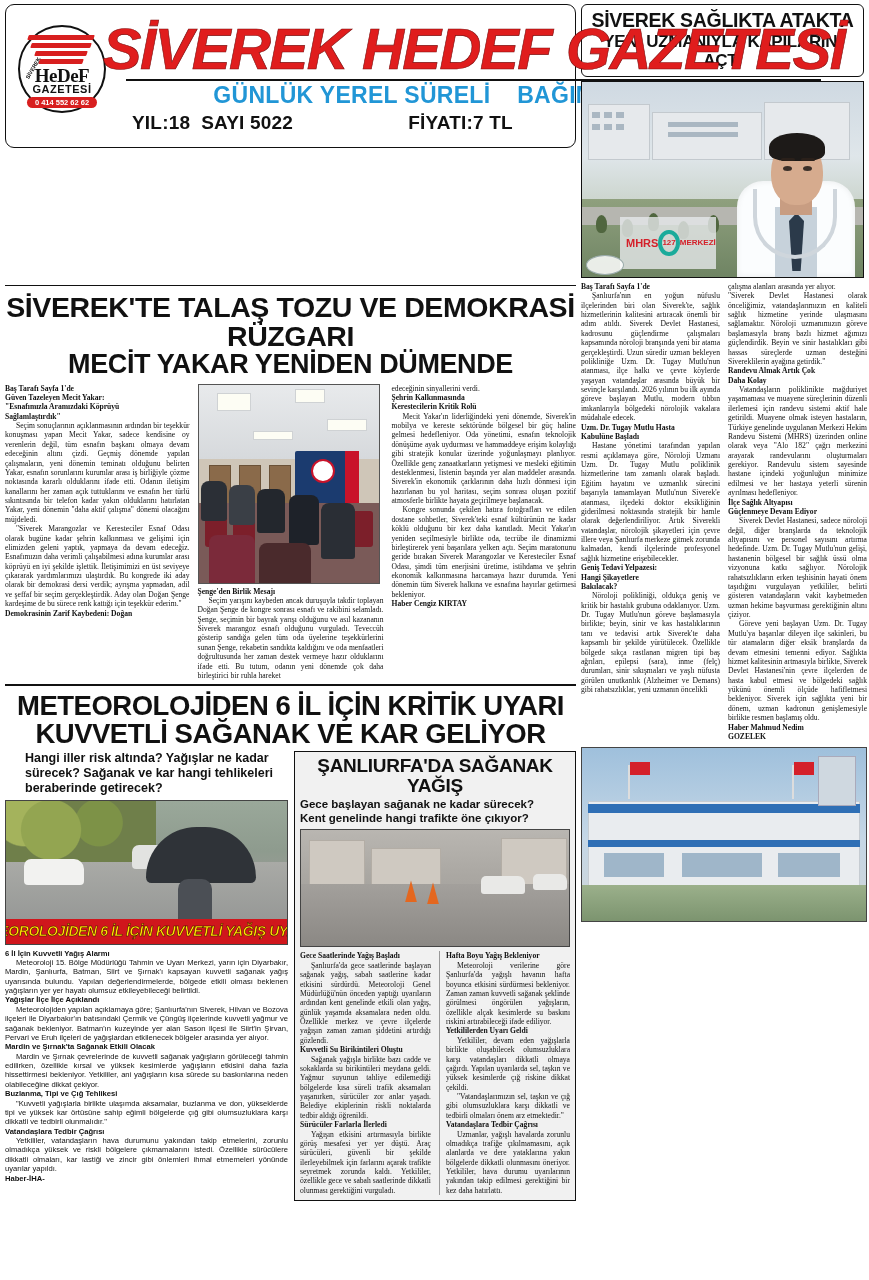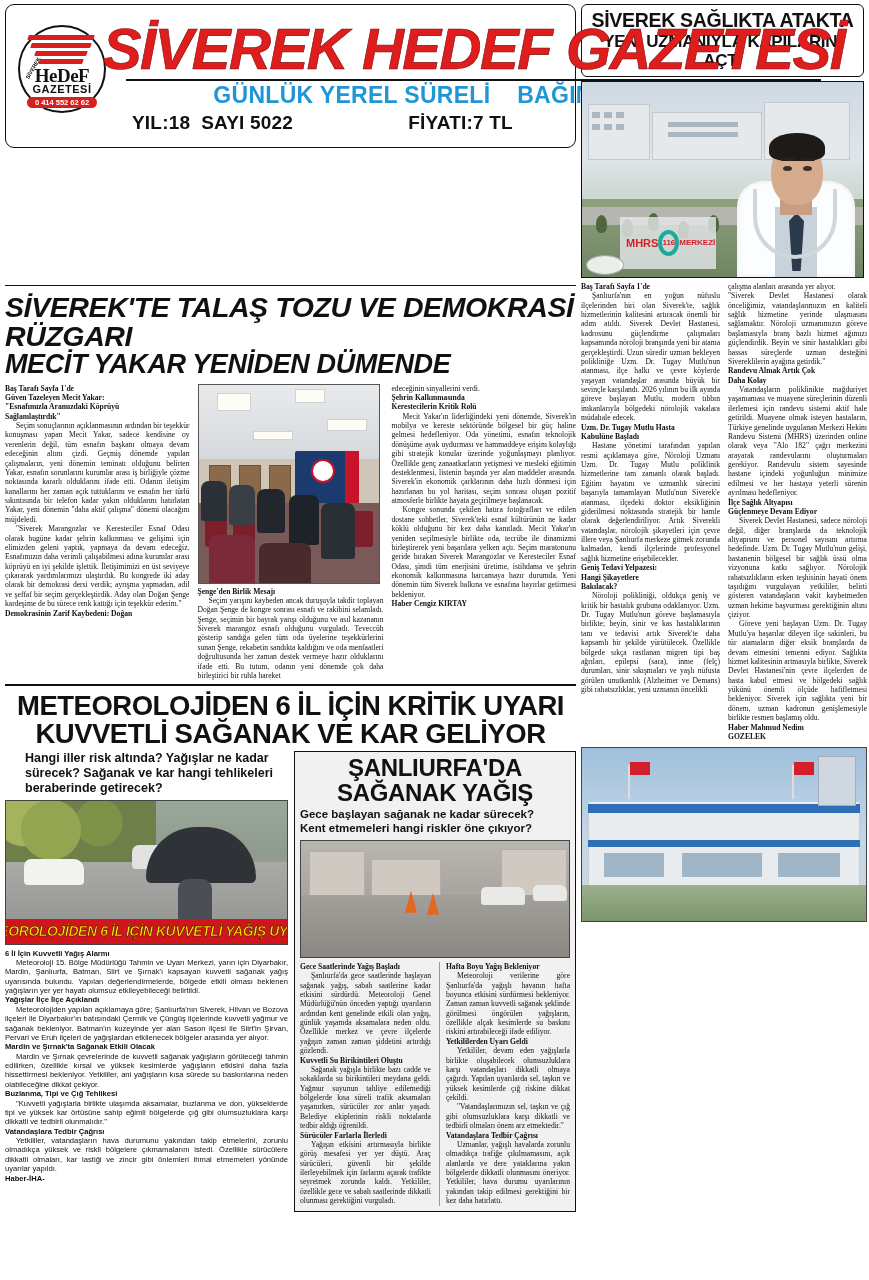--- a/index.html
+++ b/index.html
@@ -96,23 +96,22 @@
     position:absolute; left:38px; bottom:8px; width:96px; height:52px;
     background:rgba(230,232,235,.80); display:flex; align-items:center; justify-content:space-between; padding:4px 6px;
   }
   .hosp .mhrs .m1 { color:#d4202a; font-weight:bold; font-size:11px; }
   .hosp .mhrs .m2 { color:#d4202a; font-weight:bold; font-size:8px; text-align:center; line-height:1; }
   .hosp .mhrs .ring { width:26px; height:26px; border:4px solid #1aab9b; border-radius:50%; display:flex; align-items:center; justify-content:center; color:#d4202a; font-weight:bold; font-size:8px; }
   .hosp .mohlogo { position:absolute; left:4px; bottom:2px; width:38px; height:20px; background:rgba(255,255,255,.85); border-radius:50%; border:1px solid #9aa; }
 
   
   .lead-head {
-    text-align:left; font-weight:bold; line-height:1.02; letter-spacing:-0.4px;
+    text-align:center; font-weight:bold; line-height:1.02; letter-spacing:-0.4px;
     padding:4px 0 2px 0;
-    font-style:italic;
   }
   .lead-head .h1 { font-size:28.5px; }
   .lead-head .h2 { font-size:27px; }
 
   .main-wrap { display:flex; gap:5px; margin-top:4px; align-items:flex-start; }
   .left-main { width:571px; }
   .right-main { width:286px; }
 
   
   .cols { display:flex; gap:8px;font-family:Liberation Serif, serif; }
@@ -135,21 +134,21 @@
   .meet .chair { position:absolute; background:#7c1f2a; border-radius:3px; }
 
   
   .meteo-head { text-align:center; font-weight:bold; line-height:1.0; padding:3px 0 1px 0; letter-spacing:-0.5px; }
   .meteo-head .m1 { font-size:27.5px; }
   .meteo-head .m2 { font-size:27.5px; }
   .deck { font-size:12.5px; font-weight:bold; line-height:1.18;margin-left:20px; }
 
   .sanli-box { border:1.6px solid #111; background:#f1f1f1; padding:4px 5px 5px 5px; }
   .sanli-head { text-align:center; font-weight:bold; line-height:1.04; letter-spacing:-0.3px; }
-  .sanli-head .s1 { font-size:24px; }
+  .sanli-head .s1 { font-size:19px; }
   .sanli-head .s2 { font-size:19px; }
   .sanli-deck { font-size:11.5px; font-weight:bold; line-height:1.2; margin-top:2px; }
 
   
   .rain { height:145px; border:1px solid #444; position:relative; overflow:hidden; }
   .rain .sky2 { position:absolute; inset:0; background:linear-gradient(180deg,#9aa89a 0%, #8e9b8e 35%, #9c9c98 60%, #a7a7a3 100%); }
   .rain .trees { position:absolute; left:0; top:0; width:150px; height:72px; background:radial-gradient(circle at 30% 40%, #93a551 0 26%, transparent 27%), radial-gradient(circle at 62% 30%, #7d9247 0 22%, transparent 23%), radial-gradient(circle at 12% 22%, #a4b35c 0 20%, transparent 21%), #6f7f4a; }
   .rain .road2 { position:absolute; left:0; right:0; bottom:0; height:82px; background:linear-gradient(180deg,#a9aaa6,#8f9190); }
   .rain .car { position:absolute; background:#f2f2f0; border-radius:7px 10px 4px 4px; }
   .rain .umb { position:absolute; width:110px; height:56px; background:#2f3338; border-radius:56px 56px 6px 6px; }
@@ -264,21 +263,21 @@
           <div class="head"></div>
           <div class="hair"></div>
           <div class="brow" style="left:50px; bottom:116px;"></div>
           <div class="brow" style="left:70px; bottom:116px;"></div>
           <div class="eye" style="left:52px; bottom:106px;"></div>
           <div class="eye" style="left:72px; bottom:106px;"></div>
         </div>
 
         <div class="mhrs">
           <div class="m1">MHRS</div>
-          <div class="ring">116</div>
+          <div class="ring">127</div>
           <div class="m2">MERKEZİ</div>
         </div>
         <div class="mohlogo"></div>
       </div>
     </div>
   </div>
 
   <div class="main-wrap">
 
     <div class="left-main">
@@ -382,21 +381,21 @@
             <b>Haber-İHA-</b>
           </div>
         </div>
 
         <div class="sanli-box" style="width:282px;">
           <div class="sanli-head">
             <div class="s1">ŞANLIURFA'DA SAĞANAK YAĞIŞ</div>
           </div>
           <div class="sanli-deck">
             <div>Gece başlayan sağanak ne kadar sürecek?</div>
-            <div>Kent etmemeleri hangi riskler öne çıkıyor?</div>
+            <div>Kent genelinde hangi trafikte öne çıkıyor?</div>
           </div>
 
           <div class="photo cityrain" style="margin-top:4px;">
             <div class="bg"></div>
             <div class="bldg" style="left:8px;  top:10px; width:56px; height:46px;"></div>
             <div class="bldg" style="left:70px; top:18px; width:70px; height:38px;"></div>
             <div class="bldg" style="left:200px;top:8px;  width:66px; height:48px;"></div>
             <div class="wet"></div>
             <div class="car2" style="left:180px; top:46px; width:44px; height:18px;"></div>
             <div class="car2" style="left:232px; top:44px; width:34px; height:16px;"></div>

